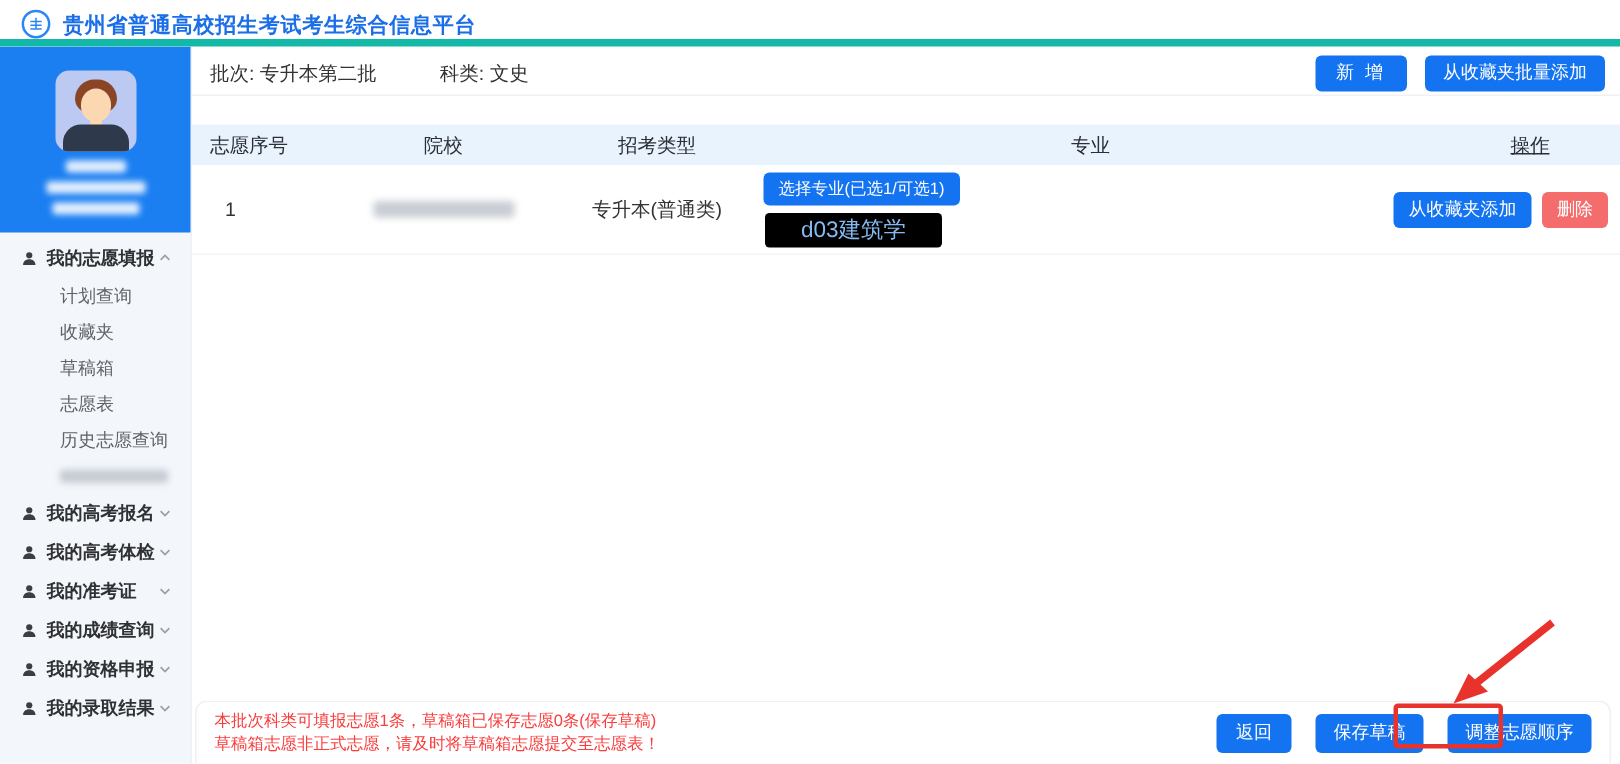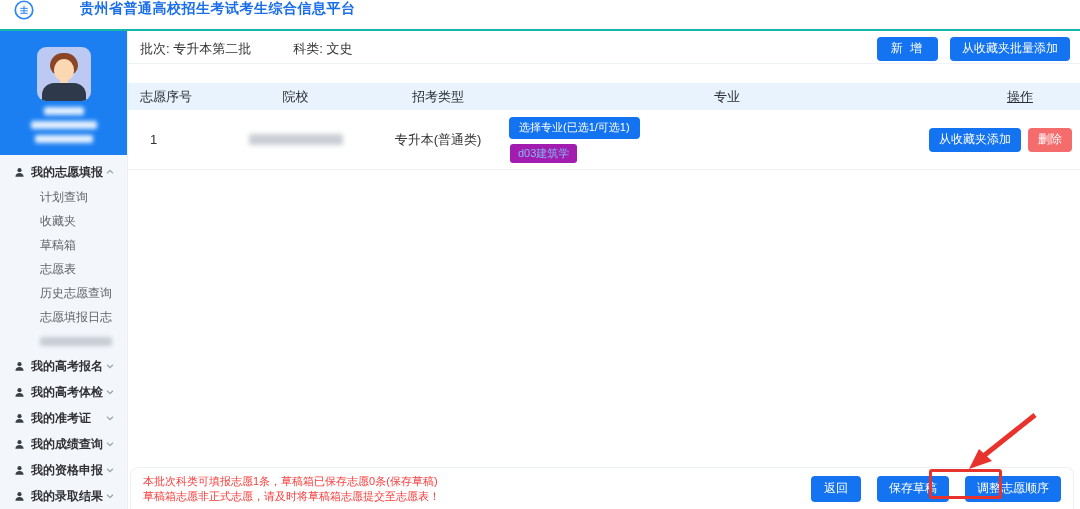--- a/index.html
+++ b/index.html
@@ -2,21 +2,21 @@
 <html><head>
 <meta charset="utf-8">
 <style>
   * { margin:0; padding:0; box-sizing:border-box; }
   html,body { width:1080px; height:509px; overflow:hidden; }
   body { font-family:"Liberation Sans","DejaVu Sans",sans-serif; background:#f0f2f5; }
   .page { position:relative; width:1080px; height:509px; background:#fff; }
 
   
   .app-header { position:absolute; top:0; left:0; right:0; height:31px; background:#fff;
-    border-bottom:2px solid #14b8a6; display:flex; align-items:flex-start; padding-left:14px; z-index:5;gap:38px; }
+    border-bottom:5px solid #14b8a6; display:flex; align-items:flex-end; padding-left:14px; z-index:5; }
   .logo { width:20px; height:20px; margin-right:8px; display:flex; align-items:center; justify-content:center; }
   .app-title { font-size:14px; font-weight:bold; color:#1a6ee8; letter-spacing:.5px; }
 
   
   .sidebar { position:absolute; top:31px; left:0; bottom:0; width:128px; background:#f3f7fc;
     border-right:1px solid #eef0f4; }
   .profile { height:124px; background:#1b7ff2; position:relative; }
   .avatar { position:absolute; left:37px; top:16px; width:54px; height:54px; border-radius:9px;
     background:#bcc9f3; overflow:hidden; }
   .avatar .hair { position:absolute; left:13px; top:6px; width:28px; height:22px; border-radius:14px 14px 10px 10px; background:#8a4527; }
@@ -54,22 +54,22 @@
   .trow { height:60px; display:flex; align-items:center; border-bottom:1px solid #f2f3f5; font-size:13px; color:#333; }
   .c1 { width:90px; padding-left:12px; }
   .c2 { width:155px; text-align:center; display:flex; justify-content:center; }
   .c3 { width:130px; text-align:center; }
   .c4 { flex:1; padding-left:6px; }
   .c5 { width:135px; display:flex; justify-content:flex-end; align-items:center; padding-right:8px; }
   .thead .c2 { display:block; }
   .school-blur { width:94px; height:11px; background:#c9cdd4; filter:blur(2.4px); border-radius:2px; }
   .major-cell { display:flex; flex-direction:column; align-items:flex-start; }
   .btn-select-major { height:22px; padding:0 10px; font-size:11px; }
-  .major-tag { margin-top:5px; margin-left:1px; background:#a21caf; color:#86b9f0; font-size:11px;
-    border-radius:3px; padding:2px 8px; }
+  .major-tag { margin-top:5px; margin-left:1px; background:#000000; color:#86b9f0; font-size:15px;
+    border-radius:3px; padding:2px 24px; }
   .btn-add-fav { height:24px; padding:0 10px; margin-right:7px; }
   .btn-delete { height:24px; padding:0 10px; background:#f56c6c; }
 
   
   .bottom-bar { position:absolute; left:2px; right:6px; bottom:0; height:42px; background:#fff;
     border:1px solid #edf0f4; border-bottom:none; border-radius:8px 8px 0 0;
     display:flex; align-items:center; justify-content:space-between; padding:0 12px 0 12px; }
   .notice { font-size:11px; color:#fa3c3c; line-height:15px; }
   .bottom-btns { display:flex; align-items:center; }
   .btn-back { height:26px; padding:0 13px; margin-right:16px; }
@@ -124,21 +124,20 @@
             </svg>
         </span>
       </div>
 
       <div class="submenu">
         <div class="submenu-item">计划查询</div>
         <div class="submenu-item">收藏夹</div>
         <div class="submenu-item">草稿箱</div>
         <div class="submenu-item">志愿表</div>
         <div class="submenu-item">历史志愿查询</div>
-        <div class="submenu-item">志愿填报日志</div>
         <div class="submenu-item redacted">
           <div class="blur-bar" style="width:72px;"></div>
         </div>
       </div>
 
       <div class="menu-section">
         <span class="person-icon">
           <svg viewBox="0 0 16 16" width="11" height="11">
               <circle cx="8" cy="4.6" r="3" fill="currentColor"></circle>
               <path d="M2 14c0-3.3 2.7-5.4 6-5.4s6 2.1 6 5.4z" fill="currentColor"></path>

